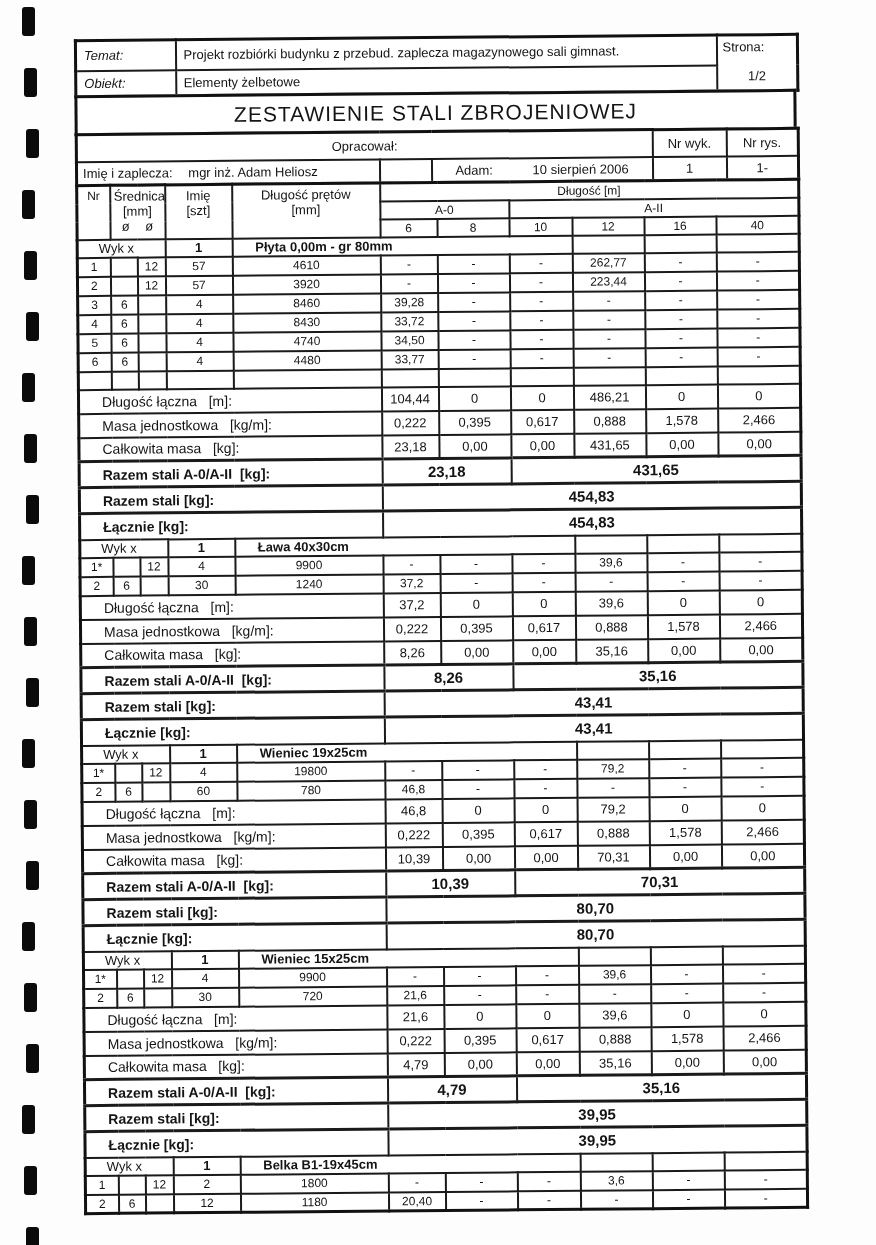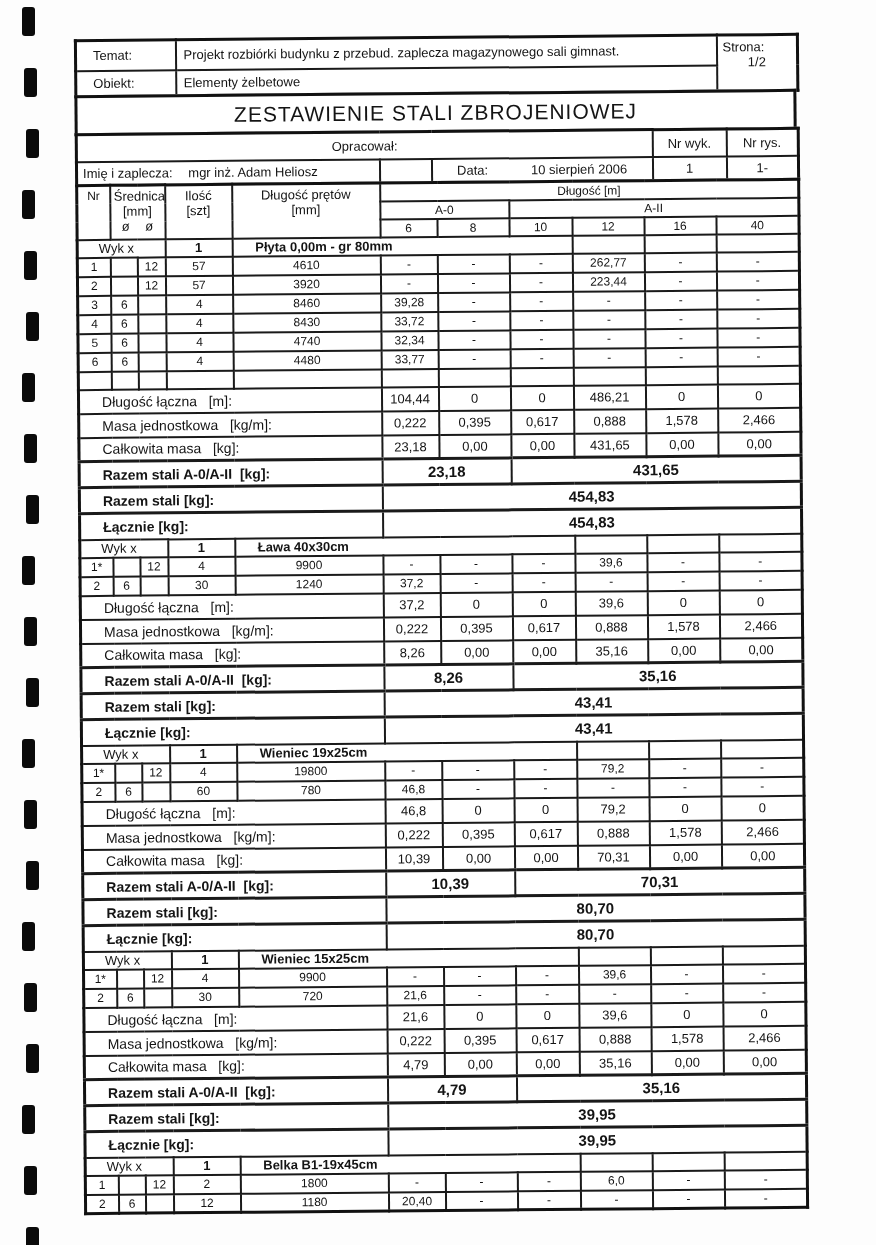--- a/index.html
+++ b/index.html
@@ -7,24 +7,24 @@
        font-family:"Liberation Sans",sans-serif;color:#141414;}
   .page{position:absolute;inset:0;}
   .binder-mark{position:absolute;width:13px;height:29px;background:#0b0b0b;border-radius:3px;}
   .doc{position:absolute;left:79px;top:36px;width:722px;transform:rotate(-0.5deg);transform-origin:50% 50%;}
   table{border-collapse:collapse;table-layout:fixed;width:722px;background:#fff;}
   .doc table + table{margin-top:-3px;}
   td,th{border:2px solid #1a1a1a;padding:0 3px;overflow:hidden;white-space:nowrap;
         font-weight:normal;vertical-align:middle;font-size:12px;}
   table{border:3px solid #111;}
   
-  .lbl{font-size:13px;padding-left:16px;}
+  .lbl{font-size:13px;padding-left:7px;font-style:italic;}
   .val{font-size:13px;padding-left:7px;}
   .strona{font-size:13px;vertical-align:top;padding:3px 5px;}
-  .strona-v{text-align:center;margin-top:0;}
+  .strona-v{text-align:center;margin-top:14px;}
   .title-cell{font-size:21px;text-align:center;letter-spacing:1px;height:35px;}
   .opr{font-size:13px;text-align:center;}
   .nrh{font-size:13px;text-align:center;}
   .nrv{font-size:13px;text-align:center;}
   .imie{font-size:13px;padding-left:5px;}
   .data-cell{font-size:13px;}
   .data-flex{display:flex;justify-content:space-around;align-items:center;}
   
   th{text-align:center;}
   .top{vertical-align:top;padding-top:2px;}
@@ -99,21 +99,21 @@
         <td class="nrh">Nr rys.</td>
       </tr>
       <tr style="height:24px">
         <td class="imie">
           <span>Imię i zaplecza:</span>
           <span style="padding-left:12px">mgr inż. Adam Heliosz</span>
         </td>
         <td></td>
         <td class="data-cell">
           <div class="data-flex">
-            <span>Data:</span>
+            <span>Adam:</span>
             <span>10 sierpień 2006</span>
           </div>
         </td>
         <td class="nrv">1</td>
         <td class="nrv">1-</td>
       </tr>
     </tbody>
       </table>
 
     <table>
@@ -135,21 +135,21 @@
           <th rowspan="3" class="top">Nr</th>
           <th rowspan="3" colspan="2" class="top stack">
             <div>Średnica</div>
             <div>[mm]</div>
             <div class="phi-line">
               <span>ø</span>
               <span>ø</span>
             </div>
           </th>
           <th rowspan="3" class="top stack">
-            <div>Ilość</div>
+            <div>Imię</div>
             <div>[szt]</div>
           </th>
           <th rowspan="3" class="top stack">
             <div>Długość prętów</div>
             <div>[mm]</div>
           </th>
           <th colspan="6" class="hsub">Długość [m]</th>
         </tr>
         <tr style="height:18px">
           <th colspan="2" class="hsub">A-0</th>
@@ -224,21 +224,21 @@
             <td class="num">-</td>
             <td class="num">-</td>
             <td class="num">-</td>
           </tr>
           <tr class="r-data">
             <td class="num">5</td>
             <td class="num">6</td>
             <td class="num"></td>
             <td class="num">4</td>
             <td class="num">4740</td>
-            <td class="num">32,34</td>
+            <td class="num">34,50</td>
             <td class="num">-</td>
             <td class="num">-</td>
             <td class="num">-</td>
             <td class="num">-</td>
             <td class="num">-</td>
           </tr>
           <tr class="r-data">
             <td class="num">6</td>
             <td class="num">6</td>
             <td class="num"></td>
@@ -536,21 +536,21 @@
           </tr>
           <tr class="r-data">
             <td class="num">1</td>
             <td class="num"></td>
             <td class="num">12</td>
             <td class="num">2</td>
             <td class="num">1800</td>
             <td class="num">-</td>
             <td class="num">-</td>
             <td class="num">-</td>
-            <td class="num">6,0</td>
+            <td class="num">3,6</td>
             <td class="num">-</td>
             <td class="num">-</td>
           </tr>
           <tr class="r-data">
             <td class="num">2</td>
             <td class="num">6</td>
             <td class="num"></td>
             <td class="num">12</td>
             <td class="num">1180</td>
             <td class="num">20,40</td>

